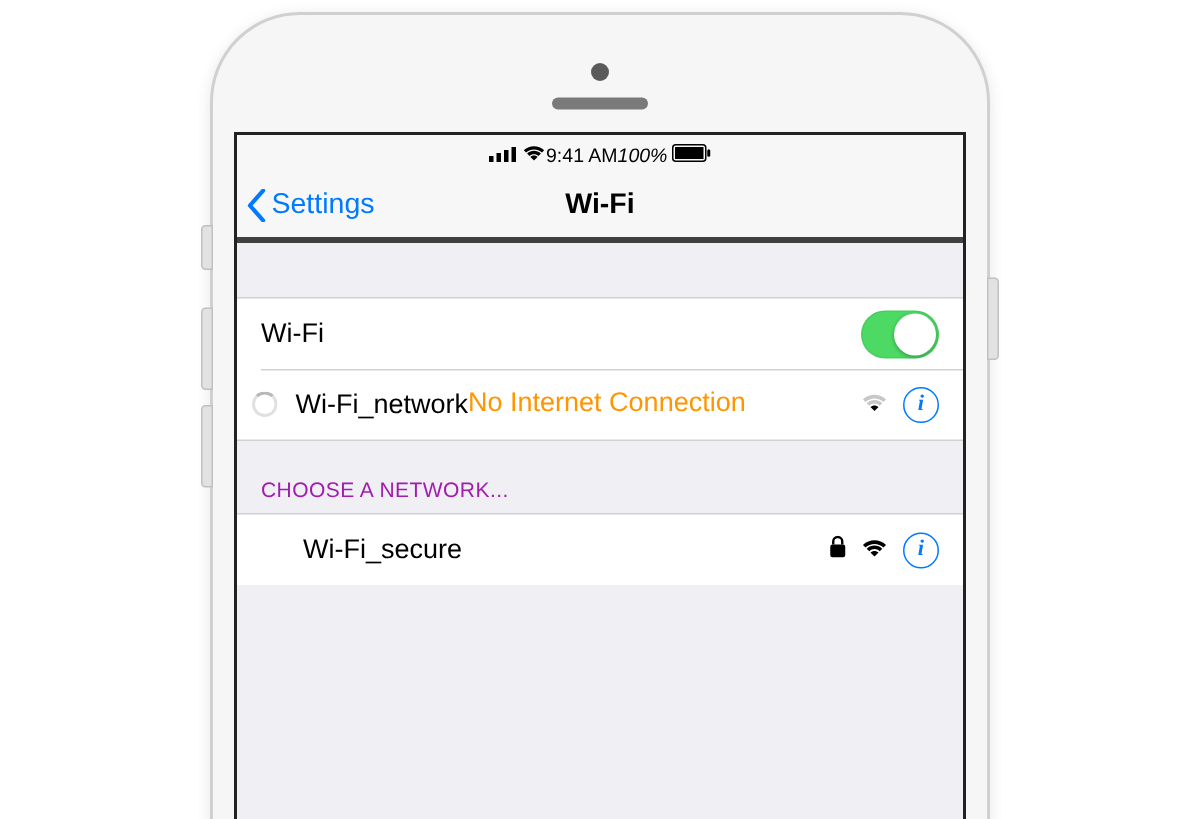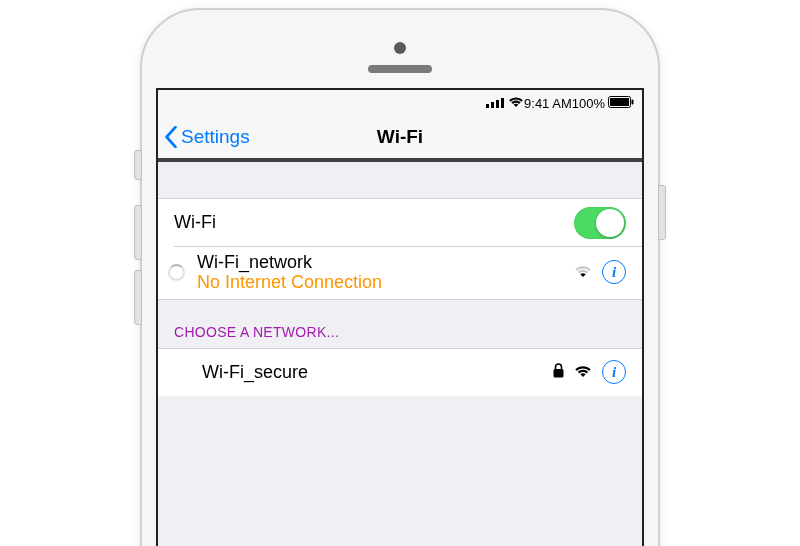--- a/index.html
+++ b/index.html
@@ -61,30 +61,30 @@
       background: #efeff4;
       border: 2px solid #222;
       height: 460px;
       overflow: hidden;
       position: relative;
     }
 
     .status-bar {
       display: flex;
       align-items: center;
-      justify-content: flex-end;
+      justify-content: center;
       height: 26px;
       padding: 0 8px;
       background: #f7f7f8;
       font-size: 13px;
       font-weight: 500;
       color: #000;
     }
     .status-left { display:flex; align-items:center; gap:4px; }
-    .status-right { display:flex; align-items:center; gap:3px; }
+    .status-right { display:flex; align-items:center; gap:3px;font-style:italic; }
 
     .nav-bar {
       display: flex;
       align-items: center;
       justify-content: center;
       height: 46px;
       background: #f7f7f8;
       border-bottom: 4px solid #404040;
       position: relative;
     }
@@ -136,21 +136,21 @@
       content:'';
       position:absolute;
       width:28px;height:28px;
       background:#fff;
       border-radius:50%;
       right:2px; top:2px;
       box-shadow: 0 1px 3px rgba(0,0,0,0.3);
     }
 
     .cell.two-line { padding-top:6px; padding-bottom:6px; }
-    .cell.two-line .txt { display:flex; flex-direction:column; }
+    .cell.two-line .txt { display:flex; flex-direction:row; }
     .sub { font-size:18px; color:#ff9500; line-height:1.1; }
 
     .spinner {
       width:17px; height:17px;
       border:2px solid #ccc;
       border-top-color:#888;
       border-radius:50%;
       margin-right:12px;
       margin-left:-6px;
       opacity:.6;

